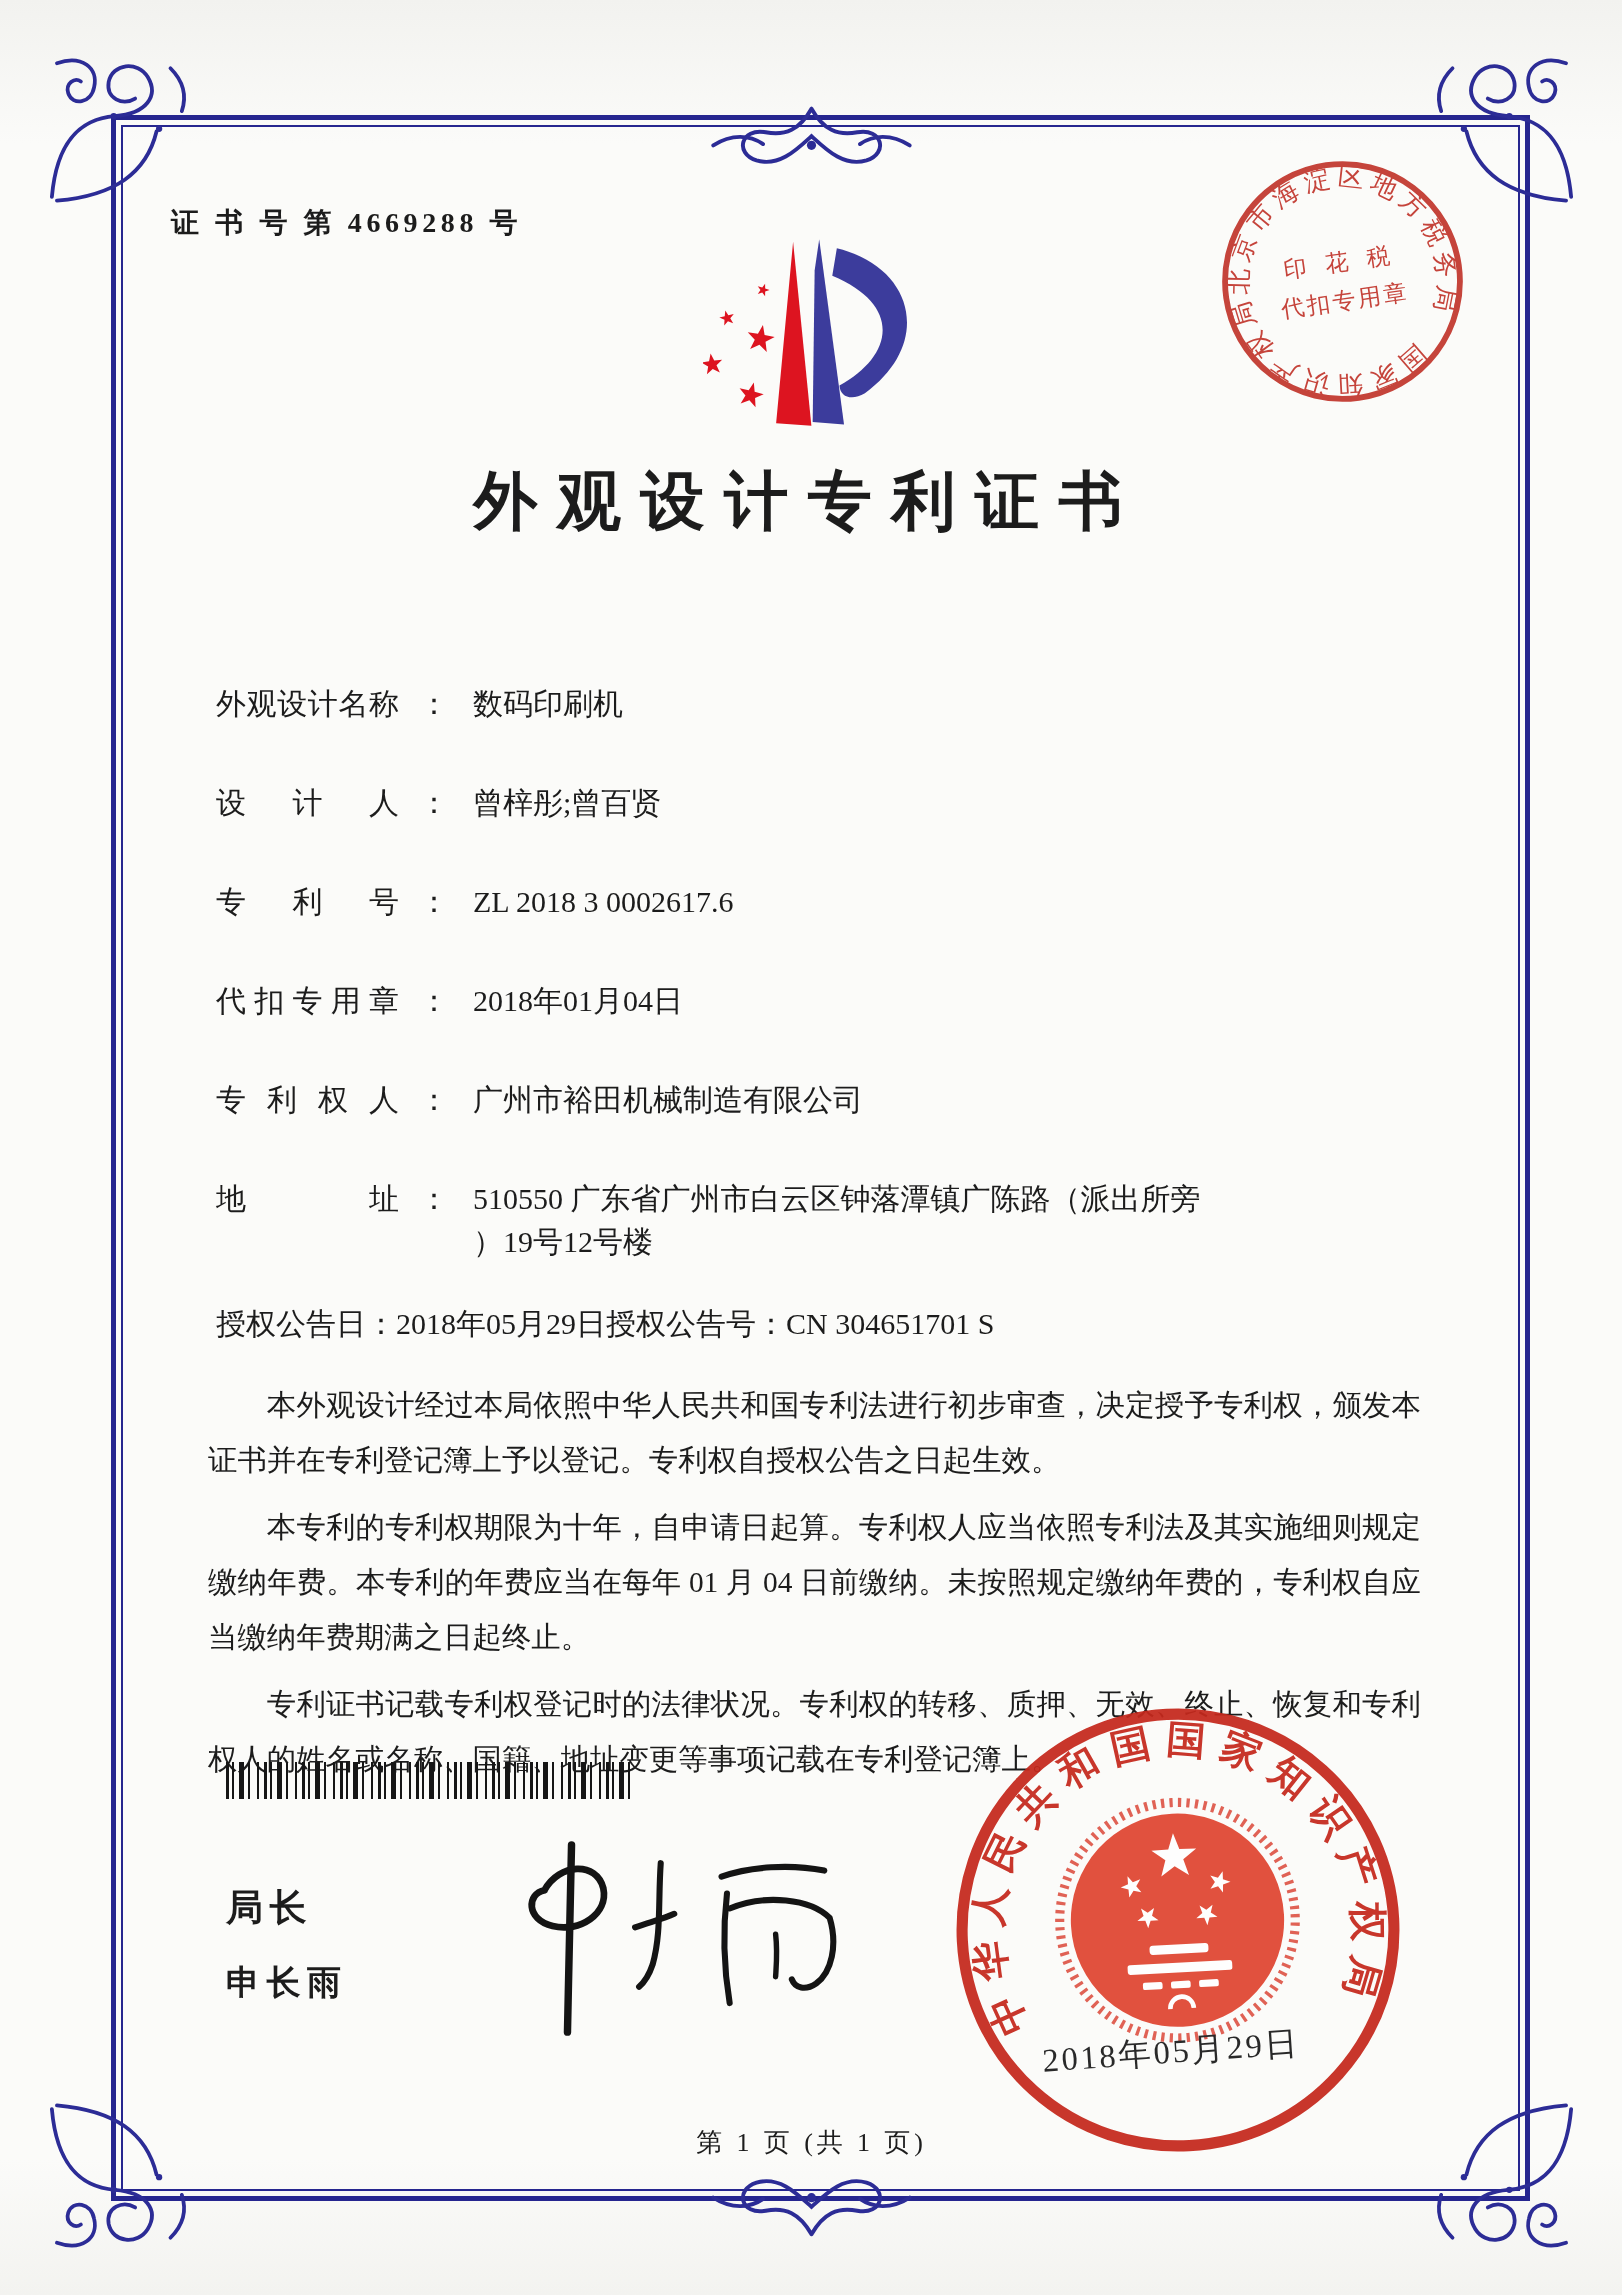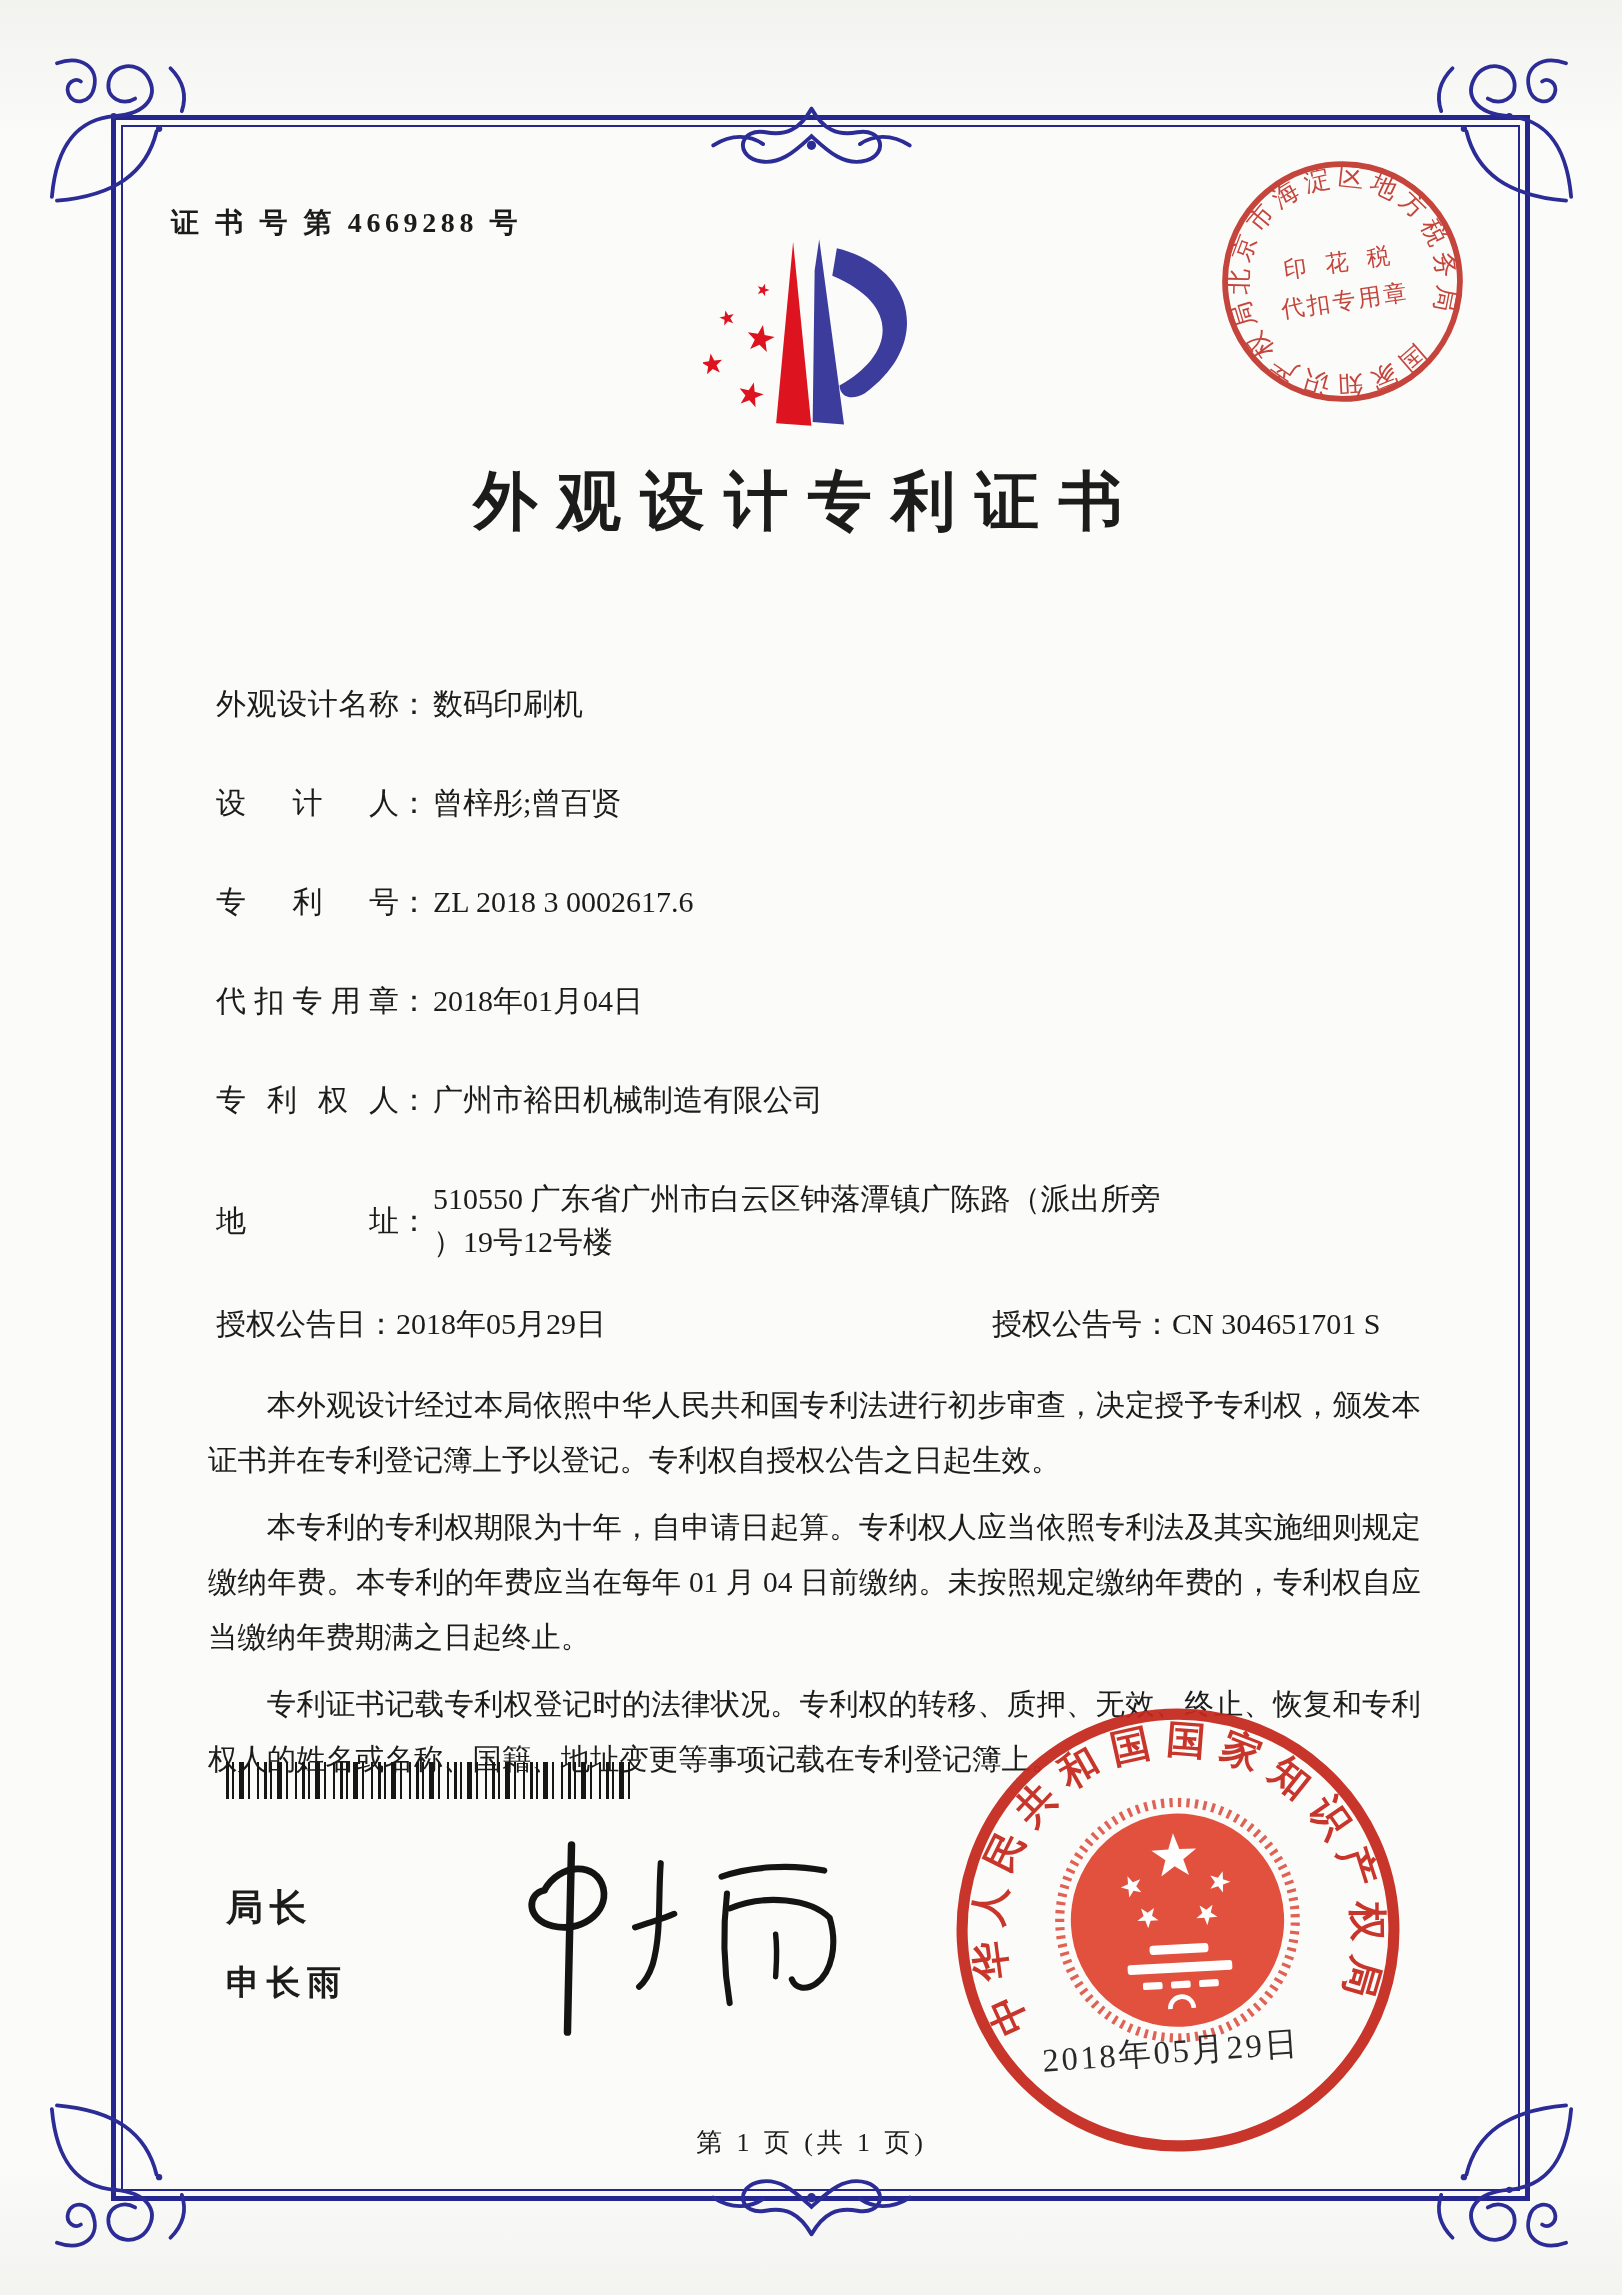--- a/index.html
+++ b/index.html
@@ -14,25 +14,25 @@
   .ornament{position:absolute;pointer-events:none;}
   .ornament svg{display:block;width:100%;height:100%;}
   
   .cert-no{position:absolute;left:171px;top:204px;font-size:28px;letter-spacing:4.6px;font-weight:bold;}
   .tax-stamp{position:absolute;left:1207px;top:146px;width:271px;height:271px;transform:rotate(-8deg);opacity:.9;}
   .logo{position:absolute;left:703px;top:230px;width:222px;height:208px;}
   .title{position:absolute;left:0;width:1596px;top:458px;text-align:center;
          font-size:64px;font-weight:bold;letter-spacing:19.6px;text-indent:19.6px;}
   
   .fields{position:absolute;left:216px;top:682px;width:1184px;font-size:30px;}
-  .field-row{display:flex;align-items:center;line-height:43px;margin-bottom:56px;}
+  .field-row{display:flex;align-items:flex-start;line-height:43px;margin-bottom:56px;gap:20px;}
   .field-label{width:183px;text-align:justify;text-align-last:justify;flex:none;}
   .field-colon{flex:none;margin-right:3.9px;}
   .field-value{white-space:pre-line;}
-  .grant-row{display:flex;justify-content:space-between;line-height:43px;margin-right:19.6px;}
+  .grant-row{display:flex;line-height:43px;margin-right:19.6px;}
   .grant-group{display:flex;}
   
   .body-text{position:absolute;left:196px;top:1366px;width:1237px;font-size:29.4px;line-height:55px;
              text-align:justify;}
   .body-text p{margin:12px;text-indent:2em;}
   
   .barcode{position:absolute;left:226px;top:1762px;width:404px;height:37px;
     background-image:
       repeating-linear-gradient(90deg,#161616 0 3.3px,transparent 3.3px 5.9px,#161616 5.9px 7.9px,
         transparent 7.9px 13px,#161616 13px 18.3px,transparent 18.3px 21.6px,#161616 21.6px 23.6px,

